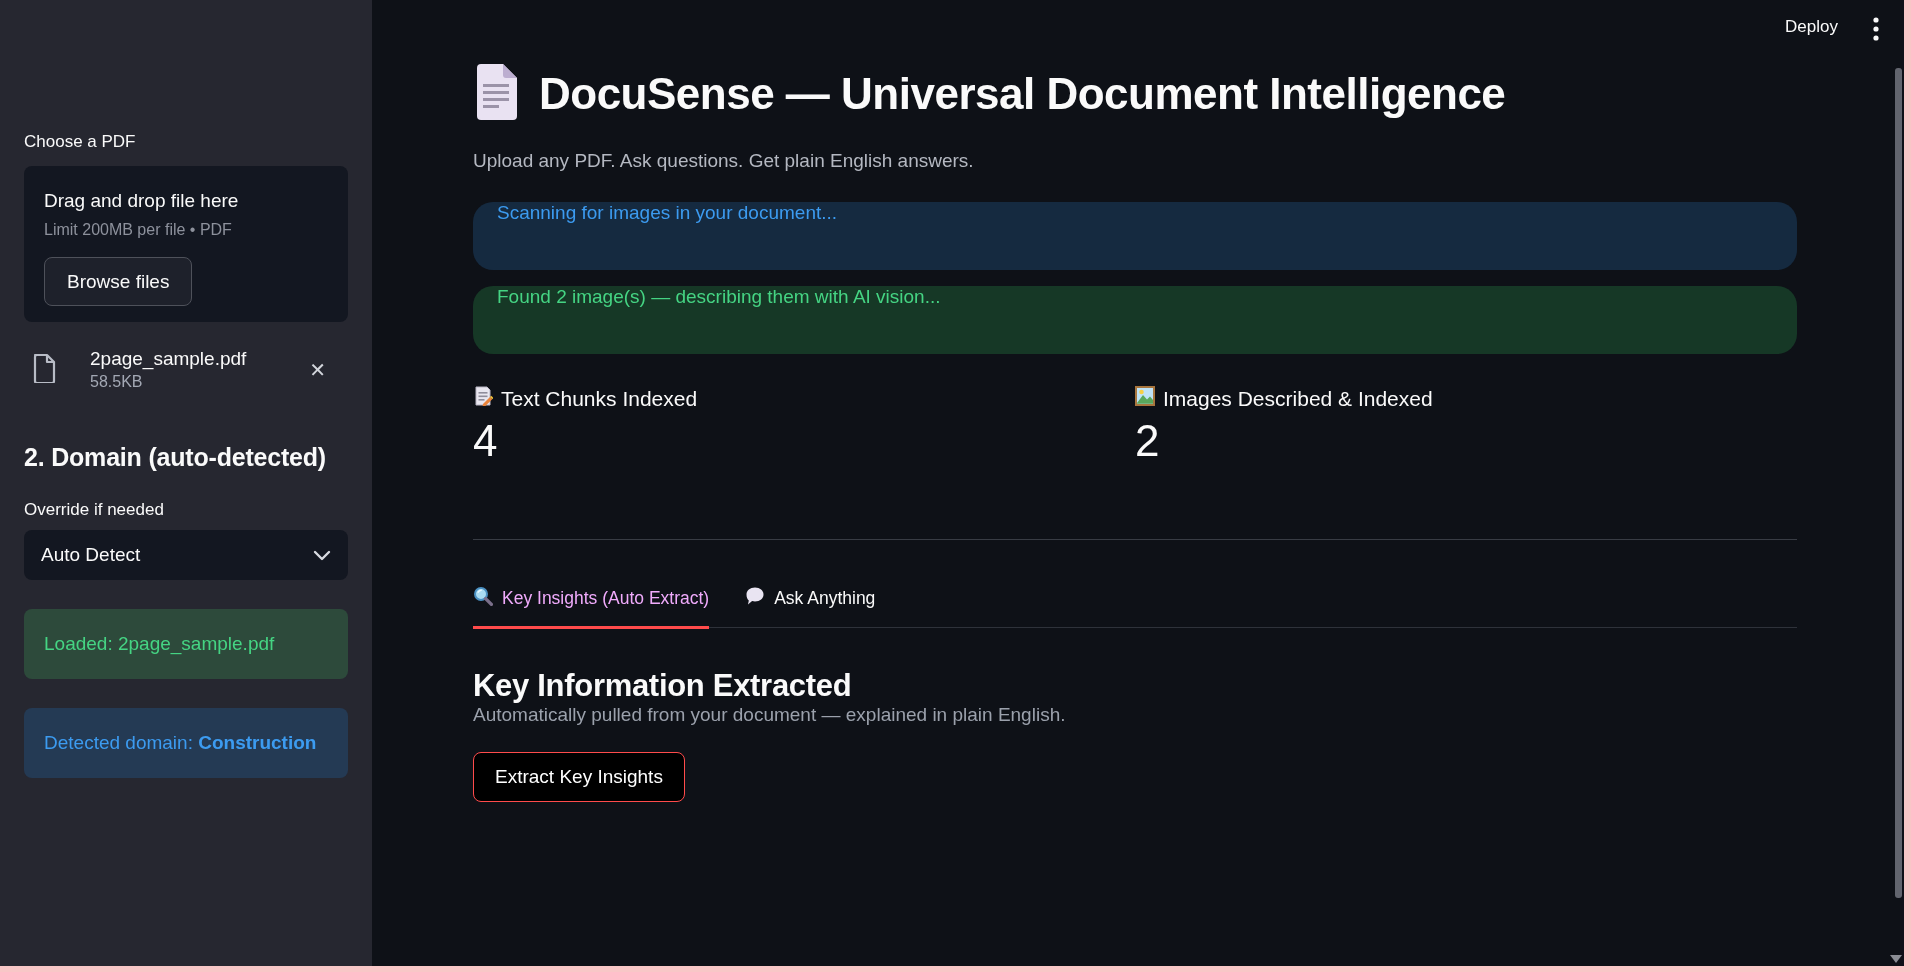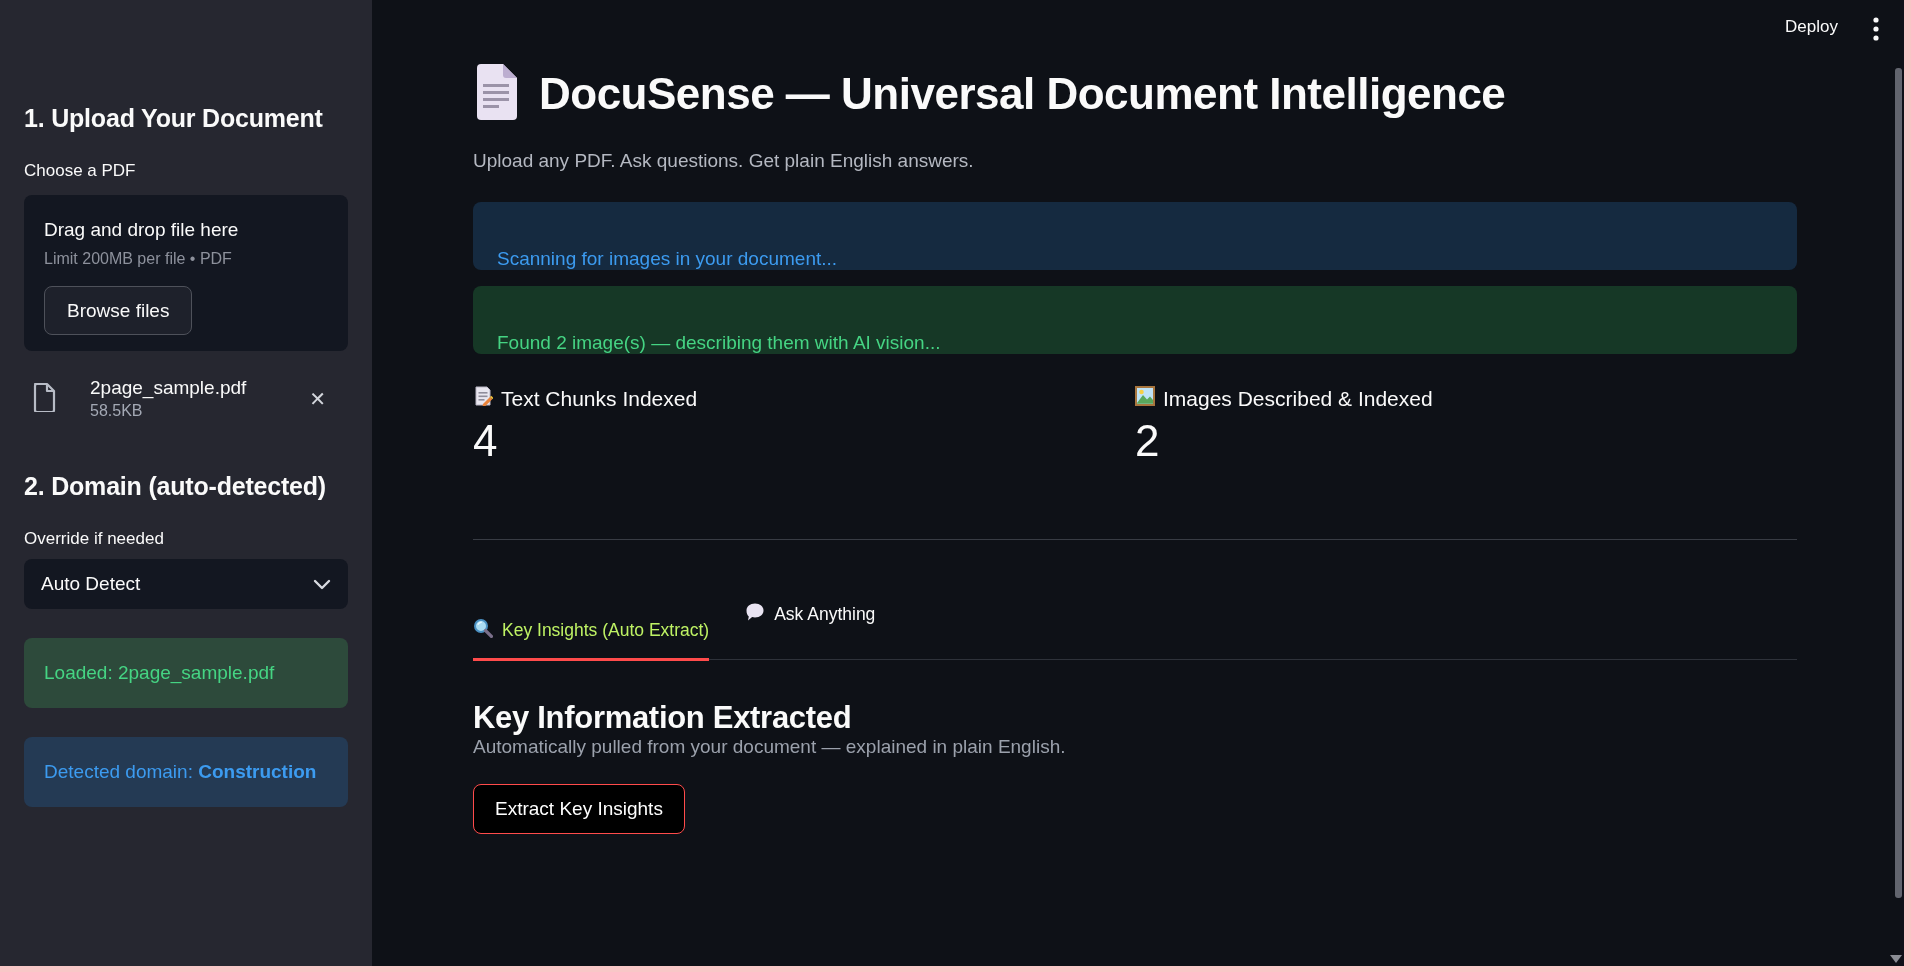--- a/index.html
+++ b/index.html
@@ -35,33 +35,33 @@
   .sb-alert.info b  { font-weight:700; }
 
   
   .main { flex:1; position:relative; height:100%; }
   .deploy { position:absolute; top:17px; right:73px; font-size:17px; color:#fafafa; cursor:pointer; }
   .kebab { position:absolute; top:14px; right:30px; cursor:pointer; padding:2px; }
   .content { margin-left:101px; width:1324px; padding-top:64px; }
   .title-row { display:flex; align-items:center; gap:20px; }
   .title-row h1 { font-size:44px; font-weight:700; letter-spacing:-0.5px; line-height:1.2; }
   .subtitle { margin-top:26px; font-size:19px; color:#b4b8c1; }
-  .alert { min-height:68px; border-radius:8px; display:flex; align-items:flex-end;
+  .alert { min-height:68px; border-radius:20px; display:flex; align-items:flex-start;
            padding:0 24px; font-size:19px; }
   .alert.info    { margin-top:30px; background:#152a40; color:#3c9bf0; }
   .alert.success { margin-top:16px; background:#163826; color:#45d483; }
   .metrics { margin-top:32px; display:flex; }
   .metric { width:50%; }
   .metric-label { display:flex; align-items:center; gap:8px; font-size:21px; color:#fafafa; }
   .metric-value { margin-top:6px; font-size:44px; font-weight:400; line-height:1.1; color:#fafafa; }
   .divider { margin-top:74px; border-top:1px solid #383c44; }
   .tabs { margin-top:46px; display:flex; gap:36px; border-bottom:1px solid #2e323a; }
   .tab { display:flex; align-items:center; gap:9px; font-size:17.5px; padding-bottom:15px;
          border-bottom:3px solid transparent; margin-bottom:-2px; cursor:pointer; color:#fafafa; }
-  .tab.active { color:#bef264; border-bottom-color:#ff4b4b;margin-top:32px; }
+  .tab.active { color:#f0abfc; border-bottom-color:#ff4b4b; }
   .section-h2 { margin-top:40px; font-size:31px; font-weight:700; letter-spacing:-0.3px; }
   .section-sub { font-size:19px; color:#9ba1ac; }
   .primary-btn { margin-top:26px; background:#000000; border:1px solid #ff4b4b; color:#ffffff;
                  height:50px; padding:0 21px; border-radius:8px; font-size:19px;
                  font-family:inherit; cursor:pointer; }
 
   
   .scroll-thumb { position:fixed; right:9px; top:68px; width:7px; height:830px;
                   background:#62656e; border-radius:3px; }
   .scroll-corner { position:fixed; right:9px; bottom:9px; width:0; height:0;
@@ -69,21 +69,20 @@
                    border-top:8px solid #8a8d94; }
   .frame-right  { position:fixed; top:0; right:0; width:7px; height:100%; background:#f8c7c7; }
   .frame-bottom { position:fixed; bottom:0; left:0; width:100%; height:6px; background:#f8c7c7; }
 </style>
 </head>
 <body>
 
 <div class="app">
 
   <div class="sidebar">
-    <div class="sb-heading">1. Upload Your Document</div>
 
     <div class="sb-label">Choose a PDF</div>
 
     <div class="dropzone">
       <div class="dz-title">Drag and drop file here</div>
       <div class="dz-hint">Limit 200MB per file • PDF</div>
       <button class="browse-btn">Browse files</button>
     </div>
 
     <div class="file-row">

